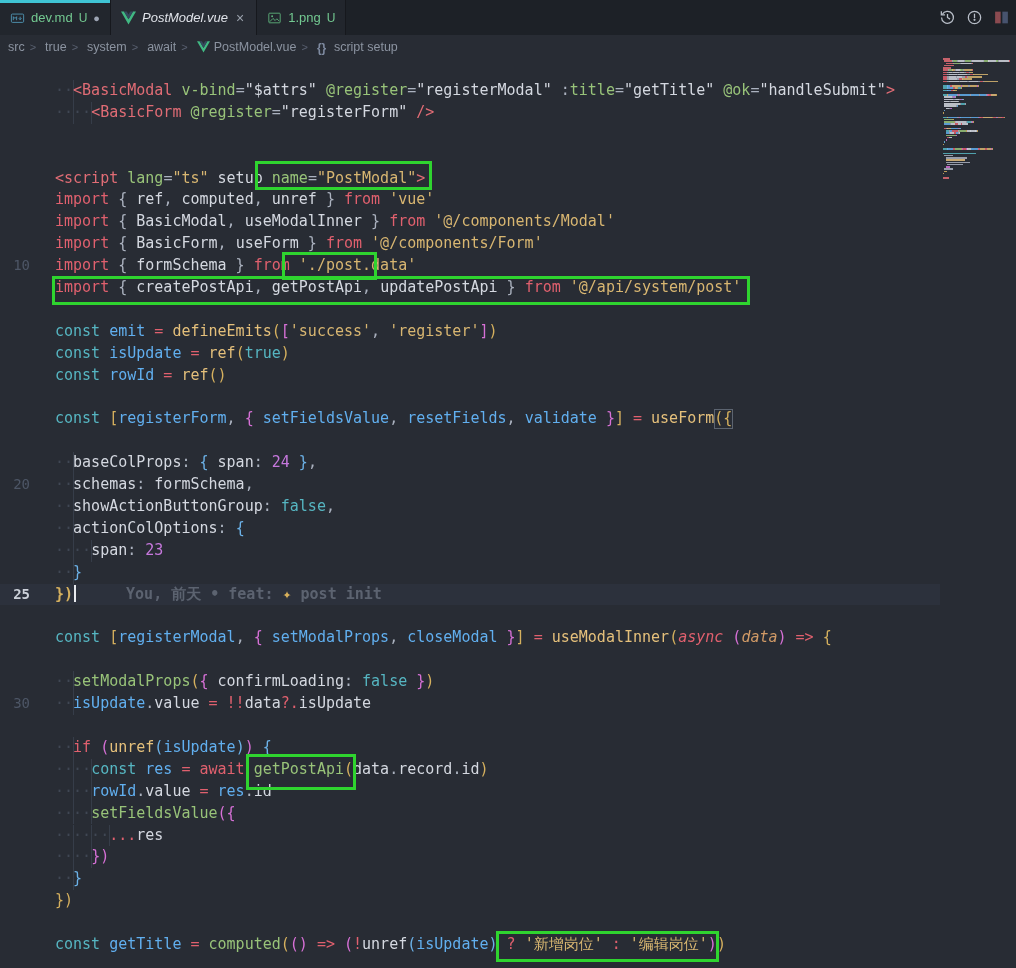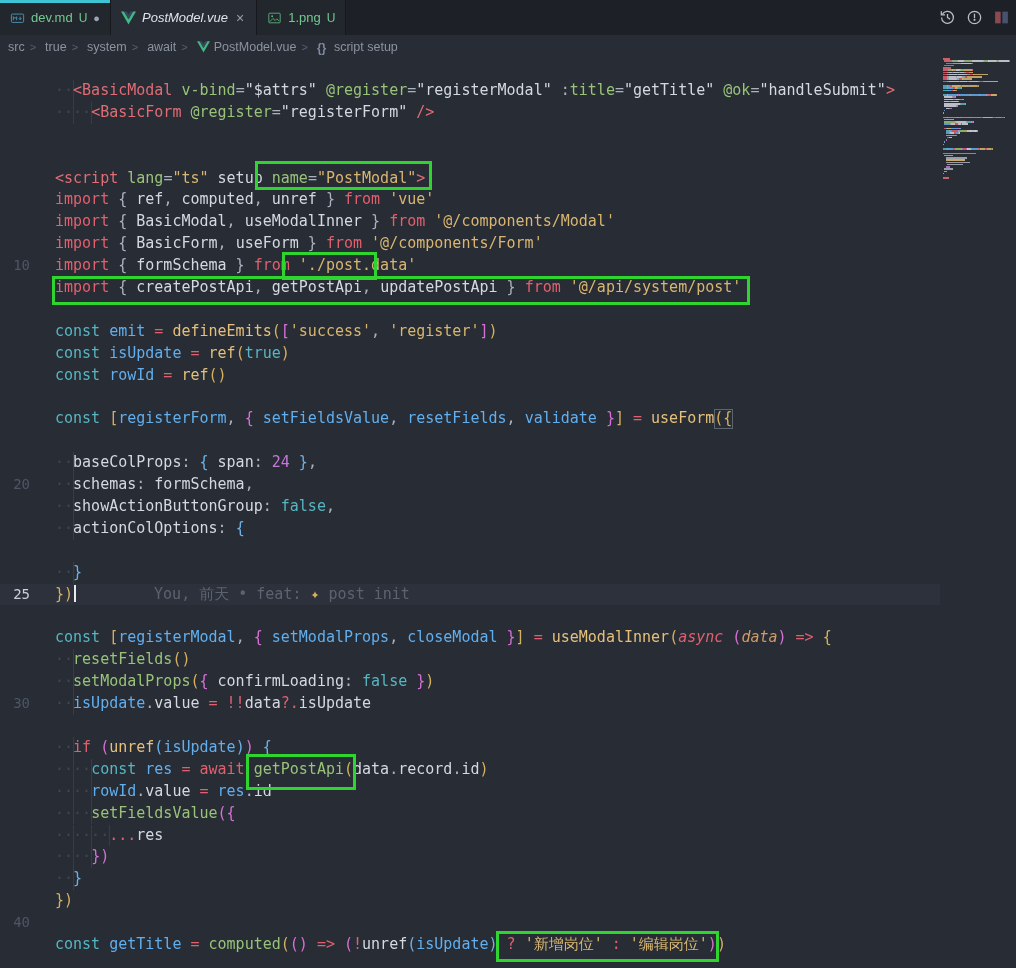--- a/index.html
+++ b/index.html
@@ -39,21 +39,21 @@
   .line.cur { background:#2c313c; }
   .ln { position:absolute; left:0; width:30px; text-align:right; color:#4d5666;
         font-size:14px; line-height:21.9px; }
   .ln.curn { color:#ccd1d9; }
   .lc { position:absolute; left:55px; line-height:21.9px; }
   .ws { color:#404754; }
   .it { font-style:italic; }
   .guide { position:absolute; top:0; width:1px; height:21.9px; background:#363d49; }
   .cursorbar { display:inline-block; width:2px; height:17px; background:#e8eaee;
                vertical-align:-3px; margin-left:1px; }
-  .blame { color:#5c6370; margin-left:78px; }
+  .blame { color:#5c6370; margin-left:50px; }
   .spark { color:#d8b05a; }
   .match { position:absolute; border:1px solid #5c6470; }
 
   
   #minimap { position:absolute; left:940px; top:0; width:70px; }
   .mrow { position:relative; height:2.25px; }
   .mseg { position:absolute; top:0; height:1.55px; opacity:.85; }
 
   
   .anno { position:absolute; border:3px solid #2fd42f; }
@@ -168,37 +168,36 @@
       <div class="line" style="top: 240.9px;"><span class="ln"></span><span class="lc"></span></div>
       <div class="line" style="top: 262.8px;"><span class="ln"></span><span class="lc"><span class="x" style="color: rgb(86, 182, 194);">const</span><span style="color: rgb(171, 178, 191);"> </span><span style="color: rgb(97, 175, 239);">emit</span><span style="color: rgb(224, 96, 110);"> = </span><span style="color: rgb(229, 192, 123);">defineEmits</span><span style="color: rgb(213, 176, 94);">(</span><span style="color: rgb(214, 112, 214);">[</span><span style="color: rgb(216, 182, 113);">'success'</span><span style="color: rgb(171, 178, 191);">, </span><span style="color: rgb(216, 182, 113);">'register'</span><span style="color: rgb(214, 112, 214);">]</span><span style="color: rgb(213, 176, 94);">)</span></span></div>
       <div class="line" style="top: 284.7px;"><span class="ln"></span><span class="lc"><span class="x" style="color: rgb(86, 182, 194);">const</span><span style="color: rgb(171, 178, 191);"> </span><span style="color: rgb(97, 175, 239);">isUpdate</span><span style="color: rgb(224, 96, 110);"> = </span><span style="color: rgb(229, 192, 123);">ref</span><span style="color: rgb(213, 176, 94);">(</span><span class="x" style="color: rgb(86, 182, 194);">true</span><span style="color: rgb(213, 176, 94);">)</span></span></div>
       <div class="line" style="top: 306.6px;"><span class="ln"></span><span class="lc"><span class="x" style="color: rgb(86, 182, 194);">const</span><span style="color: rgb(171, 178, 191);"> </span><span style="color: rgb(97, 175, 239);">rowId</span><span style="color: rgb(224, 96, 110);"> = </span><span style="color: rgb(229, 192, 123);">ref</span><span style="color: rgb(213, 176, 94);">()</span></span></div>
       <div class="line" style="top: 328.5px;"><span class="ln"></span><span class="lc"></span></div>
       <div class="line" style="top: 350.4px;"><span class="ln"></span><span class="lc"><span class="x" style="color: rgb(86, 182, 194);">const</span><span style="color: rgb(171, 178, 191);"> </span><span style="color: rgb(213, 176, 94);">[</span><span style="color: rgb(97, 175, 239);">registerForm</span><span style="color: rgb(171, 178, 191);">, </span><span style="color: rgb(214, 112, 214);">{</span><span style="color: rgb(171, 178, 191);"> </span><span style="color: rgb(97, 175, 239);">setFieldsValue</span><span style="color: rgb(171, 178, 191);">, </span><span style="color: rgb(97, 175, 239);">resetFields</span><span style="color: rgb(171, 178, 191);">, </span><span style="color: rgb(97, 175, 239);">validate</span><span style="color: rgb(171, 178, 191);"> </span><span style="color: rgb(214, 112, 214);">}</span><span style="color: rgb(213, 176, 94);">]</span><span style="color: rgb(224, 96, 110);"> = </span><span style="color: rgb(229, 192, 123);">useForm</span><span style="color: rgb(213, 176, 94);">({</span></span></div>
       <div class="line" style="top: 394.2px;"><span class="ln"></span><div class="guide" style="left: 73.054px;"></div><span class="lc"><span class="ws">··</span><span style="color: rgb(212, 216, 224);">baseColProps</span><span style="color: rgb(171, 178, 191);">: </span><span style="color: rgb(108, 178, 232);">{</span><span style="color: rgb(171, 178, 191);"> </span><span style="color: rgb(212, 216, 224);">span</span><span style="color: rgb(171, 178, 191);">: </span><span style="color: rgb(198, 120, 221);">24</span><span style="color: rgb(171, 178, 191);"> </span><span style="color: rgb(108, 178, 232);">}</span><span style="color: rgb(171, 178, 191);">,</span></span></div>
       <div class="line" style="top: 416.1px;"><span class="ln">20</span><div class="guide" style="left: 73.054px;"></div><span class="lc"><span class="ws">··</span><span style="color: rgb(212, 216, 224);">schemas</span><span style="color: rgb(171, 178, 191);">: </span><span style="color: rgb(212, 216, 224);">formSchema</span><span style="color: rgb(171, 178, 191);">,</span></span></div>
       <div class="line" style="top: 438px;"><span class="ln"></span><div class="guide" style="left: 73.054px;"></div><span class="lc"><span class="ws">··</span><span style="color: rgb(212, 216, 224);">showActionButtonGroup</span><span style="color: rgb(171, 178, 191);">: </span><span class="x" style="color: rgb(86, 182, 194);">false</span><span style="color: rgb(171, 178, 191);">,</span></span></div>
       <div class="line" style="top: 459.9px;"><span class="ln"></span><div class="guide" style="left: 73.054px;"></div><span class="lc"><span class="ws">··</span><span style="color: rgb(212, 216, 224);">actionColOptions</span><span style="color: rgb(171, 178, 191);">: </span><span style="color: rgb(108, 178, 232);">{</span></span></div>
+      <div class="line" style="top: 481.8px;"><span class="ln"></span><div class="guide" style="left: 73.054px;"></div><div class="guide" style="left: 91.108px;"></div><span class="lc"><span class="ws">····</span><span style="color: rgb(212, 216, 224);">span</span><span style="color: rgb(171, 178, 191);">: </span><span style="color: rgb(198, 120, 221);">23</span></span></div>
       <div class="line" style="top: 503.7px;"><span class="ln"></span><div class="guide" style="left: 73.054px;"></div><span class="lc"><span class="ws">··</span><span style="color: rgb(108, 178, 232);">}</span></span></div>
-      <div class="line cur" style="top: 525.6px;"><span class="ln curn">25</span><span class="lc"><span style="color: rgb(213, 176, 94);">})</span><span class="cursorbar"></span><span class="blame">You, 前天 • feat: <span class="spark">✦</span> post init</span></span></div>
+      <div class="line cur" style="top: 525.6px; font-weight: bold;"><span class="ln curn">25</span><span class="lc"><span style="color: rgb(213, 176, 94);">})</span><span class="cursorbar"></span><span class="blame">You, 前天 • feat: <span class="spark">✦</span> post init</span></span></div>
       <div class="line" style="top: 547.5px;"><span class="ln"></span><span class="lc"></span></div>
       <div class="line" style="top: 569.4px;"><span class="ln"></span><span class="lc"><span class="x" style="color: rgb(86, 182, 194);">const</span><span style="color: rgb(171, 178, 191);"> </span><span style="color: rgb(213, 176, 94);">[</span><span style="color: rgb(97, 175, 239);">registerModal</span><span style="color: rgb(171, 178, 191);">, </span><span style="color: rgb(214, 112, 214);">{</span><span style="color: rgb(171, 178, 191);"> </span><span style="color: rgb(97, 175, 239);">setModalProps</span><span style="color: rgb(171, 178, 191);">, </span><span style="color: rgb(97, 175, 239);">closeModal</span><span style="color: rgb(171, 178, 191);"> </span><span style="color: rgb(214, 112, 214);">}</span><span style="color: rgb(213, 176, 94);">]</span><span style="color: rgb(224, 96, 110);"> = </span><span style="color: rgb(229, 192, 123);">useModalInner</span><span style="color: rgb(213, 176, 94);">(</span><span class="it" style="color: rgb(224, 96, 110);">async</span><span style="color: rgb(171, 178, 191);"> </span><span style="color: rgb(214, 112, 214);">(</span><span class="it" style="color: rgb(209, 154, 102);">data</span><span style="color: rgb(214, 112, 214);">)</span><span style="color: rgb(224, 96, 110);"> =&gt; </span><span style="color: rgb(213, 176, 94);">{</span></span></div>
-      <div class="line" style="top: 591.3px;"><span class="ln"></span><div class="guide" style="left: 73.054px;"></div><span class="lc"><span class="ws">··</span><span style="color: rgb(152, 195, 121);">resetFields</span><span style="color: rgb(213, 176, 94);">()</span></span></div>
       <div class="line" style="top: 613.2px;"><span class="ln"></span><div class="guide" style="left: 73.054px;"></div><span class="lc"><span class="ws">··</span><span style="color: rgb(152, 195, 121);">setModalProps</span><span style="color: rgb(213, 176, 94);">(</span><span style="color: rgb(214, 112, 214);">{</span><span style="color: rgb(171, 178, 191);"> </span><span style="color: rgb(212, 216, 224);">confirmLoading</span><span style="color: rgb(171, 178, 191);">: </span><span class="x" style="color: rgb(86, 182, 194);">false</span><span style="color: rgb(171, 178, 191);"> </span><span style="color: rgb(214, 112, 214);">}</span><span style="color: rgb(213, 176, 94);">)</span></span></div>
       <div class="line" style="top: 635.1px;"><span class="ln">30</span><div class="guide" style="left: 73.054px;"></div><span class="lc"><span class="ws">··</span><span style="color: rgb(97, 175, 239);">isUpdate</span><span style="color: rgb(171, 178, 191);">.</span><span style="color: rgb(212, 216, 224);">value</span><span style="color: rgb(224, 96, 110);"> = </span><span style="color: rgb(224, 96, 110);">!!</span><span style="color: rgb(212, 216, 224);">data</span><span style="color: rgb(224, 96, 110);">?.</span><span style="color: rgb(212, 216, 224);">isUpdate</span></span></div>
       <div class="line" style="top: 657px;"><span class="ln"></span><span class="lc"></span></div>
       <div class="line" style="top: 678.9px;"><span class="ln"></span><div class="guide" style="left: 73.054px;"></div><span class="lc"><span class="ws">··</span><span style="color: rgb(224, 96, 110);">if</span><span style="color: rgb(171, 178, 191);"> </span><span style="color: rgb(214, 112, 214);">(</span><span style="color: rgb(229, 192, 123);">unref</span><span style="color: rgb(108, 178, 232);">(</span><span style="color: rgb(97, 175, 239);">isUpdate</span><span style="color: rgb(108, 178, 232);">)</span><span style="color: rgb(214, 112, 214);">)</span><span style="color: rgb(171, 178, 191);"> </span><span style="color: rgb(108, 178, 232);">{</span></span></div>
       <div class="line" style="top: 700.8px;"><span class="ln"></span><div class="guide" style="left: 73.054px;"></div><div class="guide" style="left: 91.108px;"></div><span class="lc"><span class="ws">····</span><span class="x" style="color: rgb(86, 182, 194);">const</span><span style="color: rgb(171, 178, 191);"> </span><span style="color: rgb(97, 175, 239);">res</span><span style="color: rgb(224, 96, 110);"> = </span><span style="color: rgb(224, 96, 110);">await</span><span style="color: rgb(171, 178, 191);"> </span><span style="color: rgb(152, 195, 121);">getPostApi</span><span style="color: rgb(213, 176, 94);">(</span><span style="color: rgb(212, 216, 224);">data</span><span style="color: rgb(171, 178, 191);">.</span><span style="color: rgb(212, 216, 224);">record</span><span style="color: rgb(171, 178, 191);">.</span><span style="color: rgb(212, 216, 224);">id</span><span style="color: rgb(213, 176, 94);">)</span></span></div>
       <div class="line" style="top: 722.7px;"><span class="ln"></span><div class="guide" style="left: 73.054px;"></div><div class="guide" style="left: 91.108px;"></div><span class="lc"><span class="ws">····</span><span style="color: rgb(97, 175, 239);">rowId</span><span style="color: rgb(171, 178, 191);">.</span><span style="color: rgb(212, 216, 224);">value</span><span style="color: rgb(224, 96, 110);"> = </span><span style="color: rgb(97, 175, 239);">res</span><span style="color: rgb(171, 178, 191);">.</span><span style="color: rgb(212, 216, 224);">id</span></span></div>
       <div class="line" style="top: 766.5px;"><span class="ln"></span><div class="guide" style="left: 73.054px;"></div><div class="guide" style="left: 91.108px;"></div><div class="guide" style="left: 109.162px;"></div><span class="lc"><span class="ws">······</span><span style="color: rgb(224, 96, 110);">...</span><span style="color: rgb(212, 216, 224);">res</span></span></div>
       <div class="line" style="top: 744.6px;"><span class="ln"></span><div class="guide" style="left: 73.054px;"></div><div class="guide" style="left: 91.108px;"></div><span class="lc"><span class="ws">····</span><span style="color: rgb(152, 195, 121);">setFieldsValue</span><span style="color: rgb(214, 112, 214);">({</span></span></div>
       <div class="line" style="top: 788.4px;"><span class="ln"></span><div class="guide" style="left: 73.054px;"></div><div class="guide" style="left: 91.108px;"></div><span class="lc"><span class="ws">····</span><span style="color: rgb(214, 112, 214);">})</span></span></div>
       <div class="line" style="top: 810.3px;"><span class="ln"></span><div class="guide" style="left: 73.054px;"></div><span class="lc"><span class="ws">··</span><span style="color: rgb(108, 178, 232);">}</span></span></div>
       <div class="line" style="top: 832.2px;"><span class="ln"></span><span class="lc"><span style="color: rgb(213, 176, 94);">})</span></span></div>
-      <div class="line" style="top: 854.1px;"><span class="ln">40</span><span class="lc"></span></div>
       <div class="line" style="top: 876px;"><span class="ln"></span><span class="lc"><span class="x" style="color: rgb(86, 182, 194);">const</span><span style="color: rgb(171, 178, 191);"> </span><span style="color: rgb(97, 175, 239);">getTitle</span><span style="color: rgb(224, 96, 110);"> = </span><span style="color: rgb(152, 195, 121);">computed</span><span style="color: rgb(213, 176, 94);">(</span><span style="color: rgb(214, 112, 214);">()</span><span style="color: rgb(224, 96, 110);"> =&gt; </span><span style="color: rgb(214, 112, 214);">(</span><span style="color: rgb(224, 96, 110);">!</span><span style="color: rgb(212, 216, 224);">unref</span><span style="color: rgb(108, 178, 232);">(</span><span style="color: rgb(97, 175, 239);">isUpdate</span><span style="color: rgb(108, 178, 232);">)</span><span style="color: rgb(224, 96, 110);"> ? </span><span style="color: rgb(216, 182, 113);">'新增岗位'</span><span style="color: rgb(224, 96, 110);"> : </span><span style="color: rgb(216, 182, 113);">'编辑岗位'</span><span style="color: rgb(214, 112, 214);">)</span><span style="color: rgb(213, 176, 94);">)</span></span></div>
     </div>
   <div id="minimap" style="top: 58px;">
       <div class="mrow">
         <span class="mseg" style="left: 3px; width: 7.2px; background: rgb(224, 108, 117);"></span>
       </div>
       <div class="mrow">
         <span class="mseg" style="left: 4.44px; width: 7.92px; background: rgb(224, 108, 117);"></span>
         <span class="mseg" style="left: 12.36px; width: 1px; background: rgb(171, 178, 191);"></span>
         <span class="mseg" style="left: 13.08px; width: 4.32px; background: rgb(152, 195, 121);"></span>

